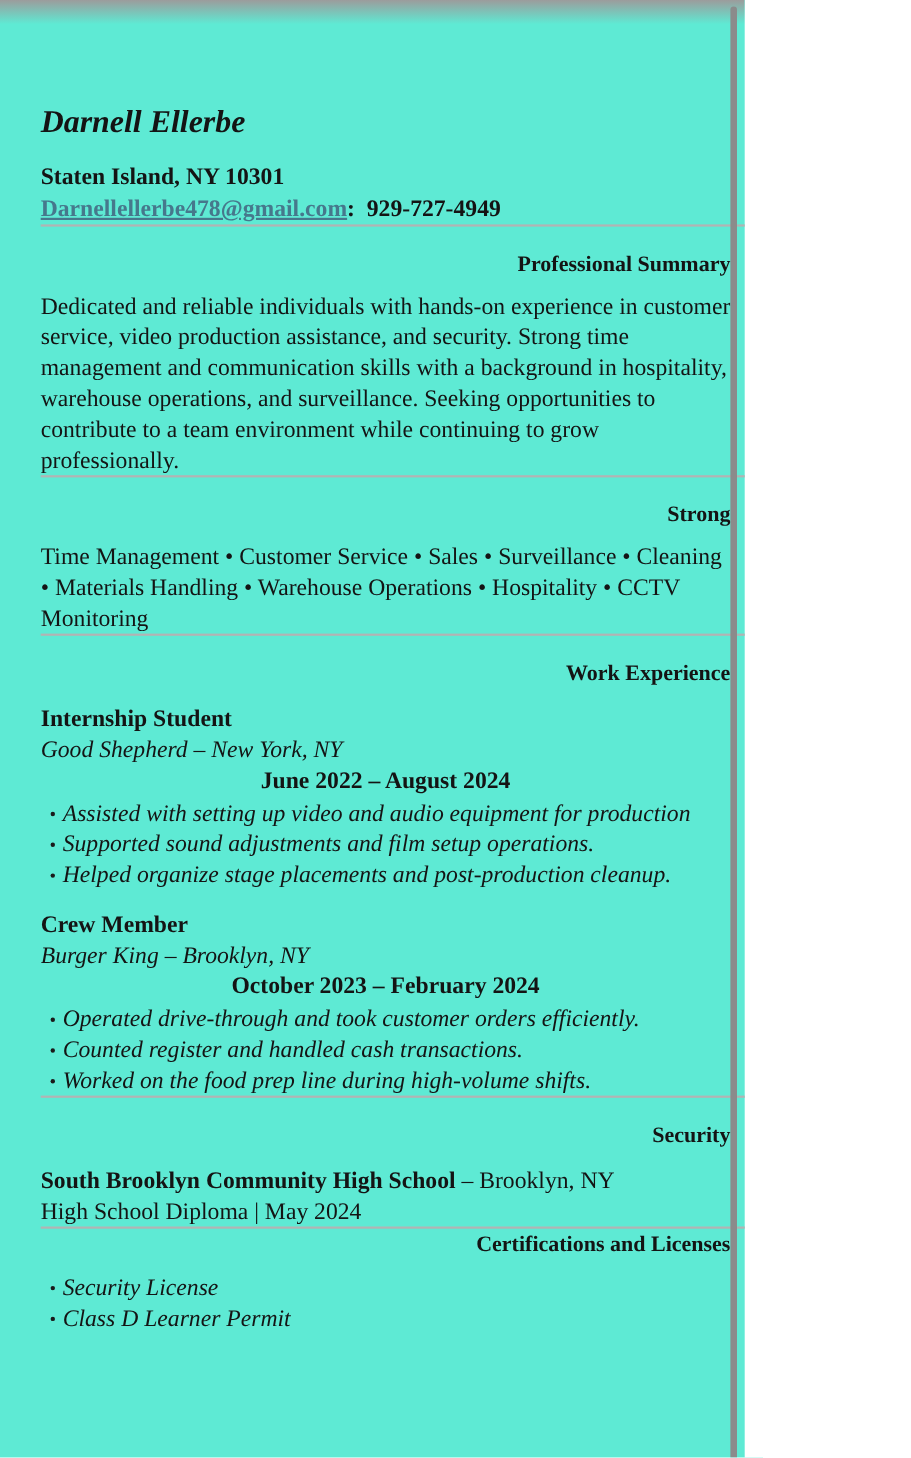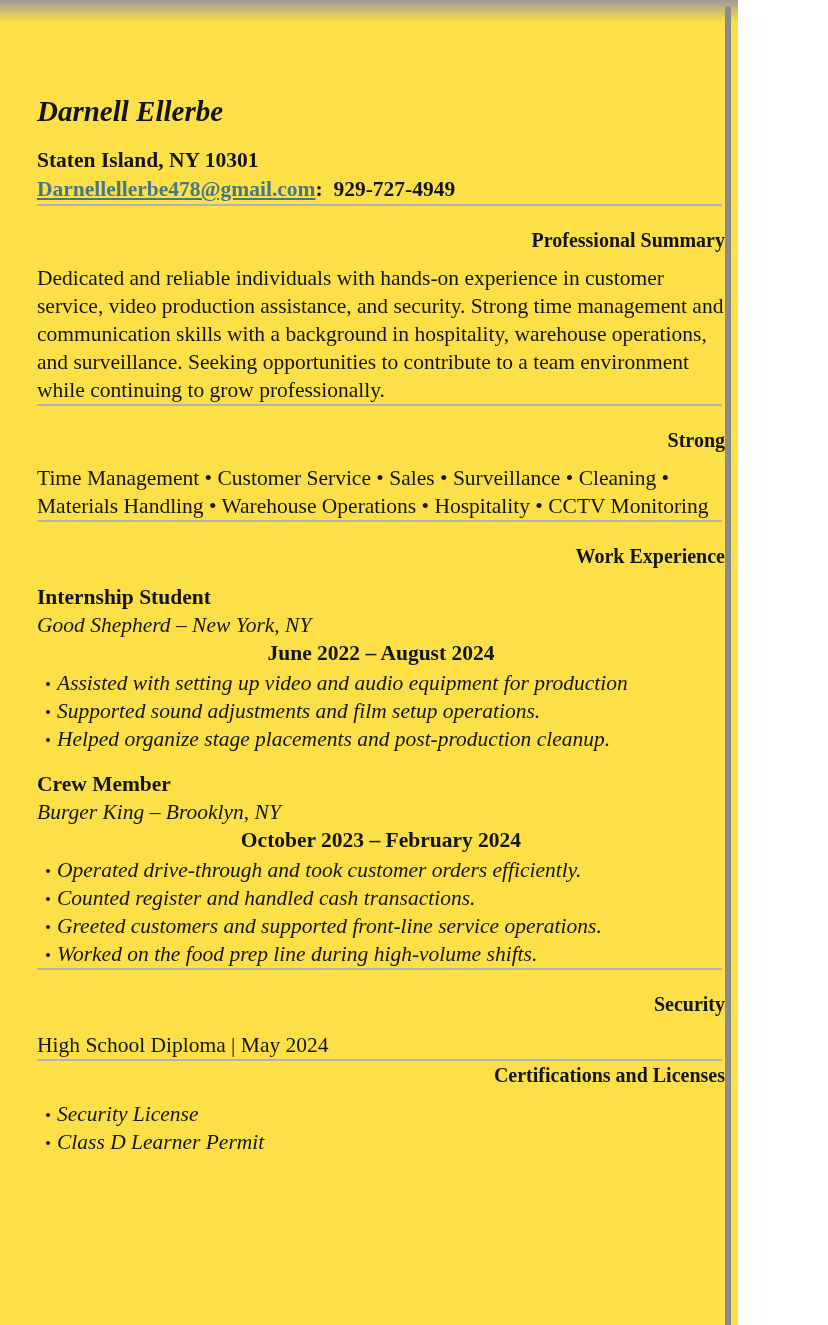--- a/index.html
+++ b/index.html
@@ -2,23 +2,23 @@
 <html style="--link-color: #46788c; --divider-color: #b3b3b3; --scrollbar-color: #8b8b8b;"><head>
 <meta charset="utf-8">
 <style>
   html, body {
     margin: 0;
     padding: 0;
     background: #ffffff;
   }
   .page {
     position: relative;
-    width: 738px;
+    width: 677px;
     height: 1325px;
-    background: #fde047;
+    background: #5eead4;
     overflow: hidden;
     font-family: "Liberation Serif", "DejaVu Serif", serif;
     color: #141414;
   }
   .top-shadow {
     position: absolute;
     top: 0; left: 0; right: 0;
     height: 22px;
     background: linear-gradient(to bottom, #9c9c9c 0%, rgba(255,255,255,0) 100%);
     pointer-events: none;
@@ -173,30 +173,30 @@
       </ul>
     </div>
 
     <div class="job">
       <h3 class="job-title">Crew Member</h3>
       <div class="job-company">Burger King – Brooklyn, NY</div>
       <div class="job-dates">October 2023 – February 2024</div>
       <ul class="bullet-list">
         <li>Operated drive-through and took customer orders efficiently.</li>
         <li>Counted register and handled cash transactions.</li>
-        <li>Greeted customers and supported front-line service operations.</li>
         <li>Worked on the food prep line during high-volume shifts.</li>
       </ul>
     </div>
 
     <hr class="divider hr-exp">
 
     <h2 class="section-heading">Security</h2>
 
     <div class="edu-block">
+      <div><span class="edu-school">South Brooklyn Community High School</span><span> – Brooklyn, NY</span></div>
       <div><span>High School Diploma | </span><span class="edu-date-italic">May 2024</span></div>
     </div>
 
     <hr class="divider hr-edu">
 
     <h2 class="section-heading cert-heading">Certifications and Licenses</h2>
 
     <ul class="bullet-list cert-list">
       <li>Security License</li>
       <li>Class D Learner Permit</li>

